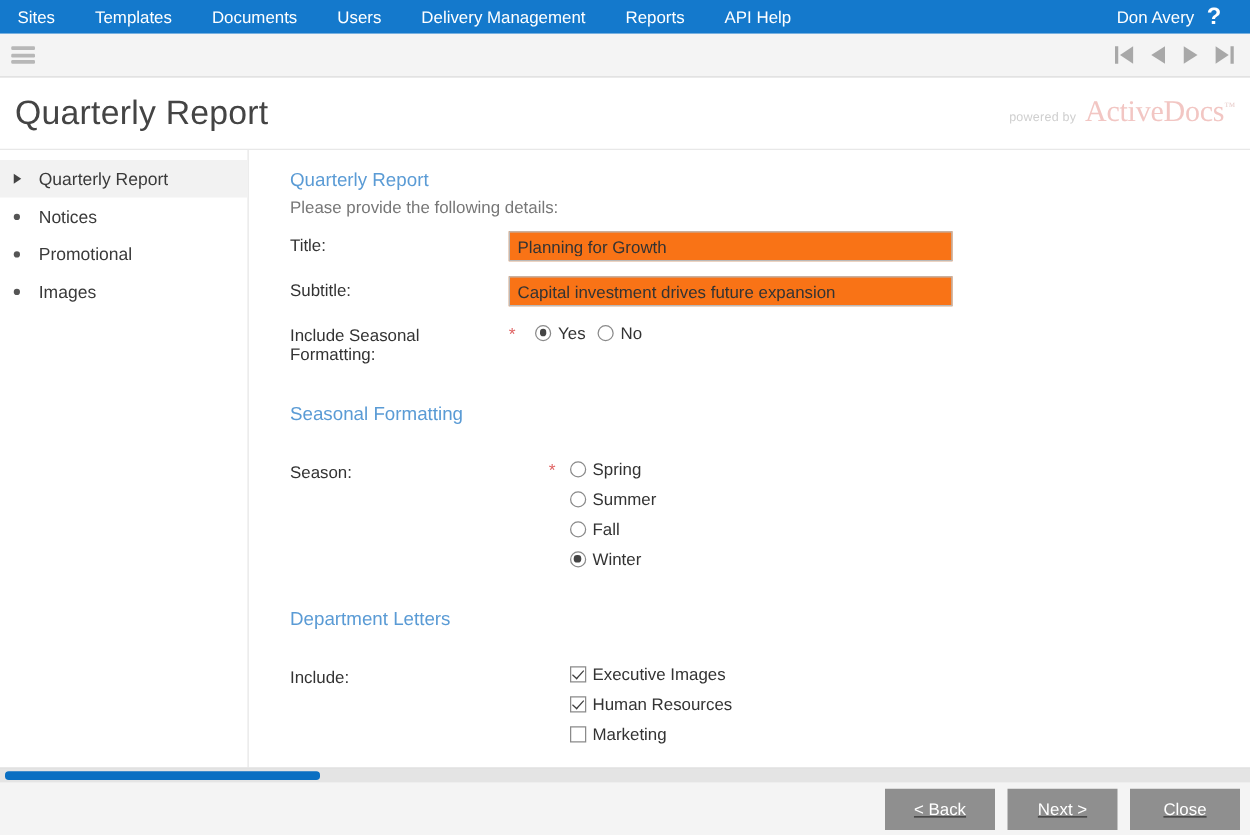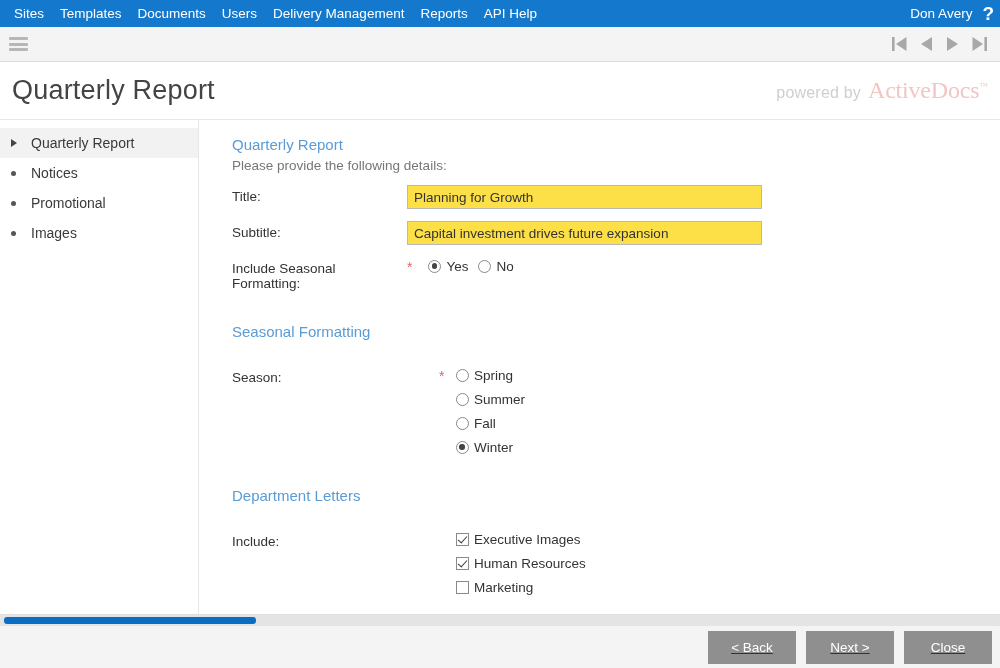--- a/index.html
+++ b/index.html
@@ -32,29 +32,29 @@
     flex: 0 0 auto;
     position: relative;
   }
   .topnav-items {
     display: flex;
     align-items: center;
   }
   .topnav-item {
     color: #ffffff;
     font-size: 13.5px;
-    padding: 0 8px;
+    padding: 0 16px;
     line-height: 27px;
     white-space: nowrap;
     cursor: pointer;
   }
   .topnav-item:first-child { padding-left: 14px; }
   .topnav-right {
     position: absolute;
-    right: 0;
+    right: 17px;
     top: 0;
     height: 27px;
     display: flex;
     align-items: center;
     gap: 10px;
   }
   .topnav-user {
     color: #ffffff;
     font-size: 13.5px;
     white-space: nowrap;
@@ -126,21 +126,21 @@
     color: #444444;
     letter-spacing: 0.2px;
   }
   .brand {
     display: flex;
     align-items: baseline;
     gap: 7px;
     opacity: 1;
   }
   .brand-powered {
-    font-size: 16px;
+    font-size: 10px;
     color: #cfcfcf;
     letter-spacing: 0.2px;
   }
   .brand-name {
     font-family: "Liberation Serif", serif;
     font-size: 24px;
     color: #f2c6c3;
     letter-spacing: -0.2px;
     position: relative;
   }
@@ -235,21 +235,21 @@
   .fctrl { flex: 1 1 auto; }
   .tinput {
     width: 355px;
     height: 24px;
     border: 1px solid #b9b9b9;
     font-size: 13.5px;
     color: #333333;
     padding: 0 6px;
     box-sizing: border-box;
     font-family: "Liberation Sans", sans-serif;
-    background: #fde047;
+    background: #f97316;
     outline: none;
   }
   .req {
     color: #e06666;
     font-size: 14px;
     margin-right: 6px;
     line-height: 1;
   }
   .inline-opts {
     display: flex;

